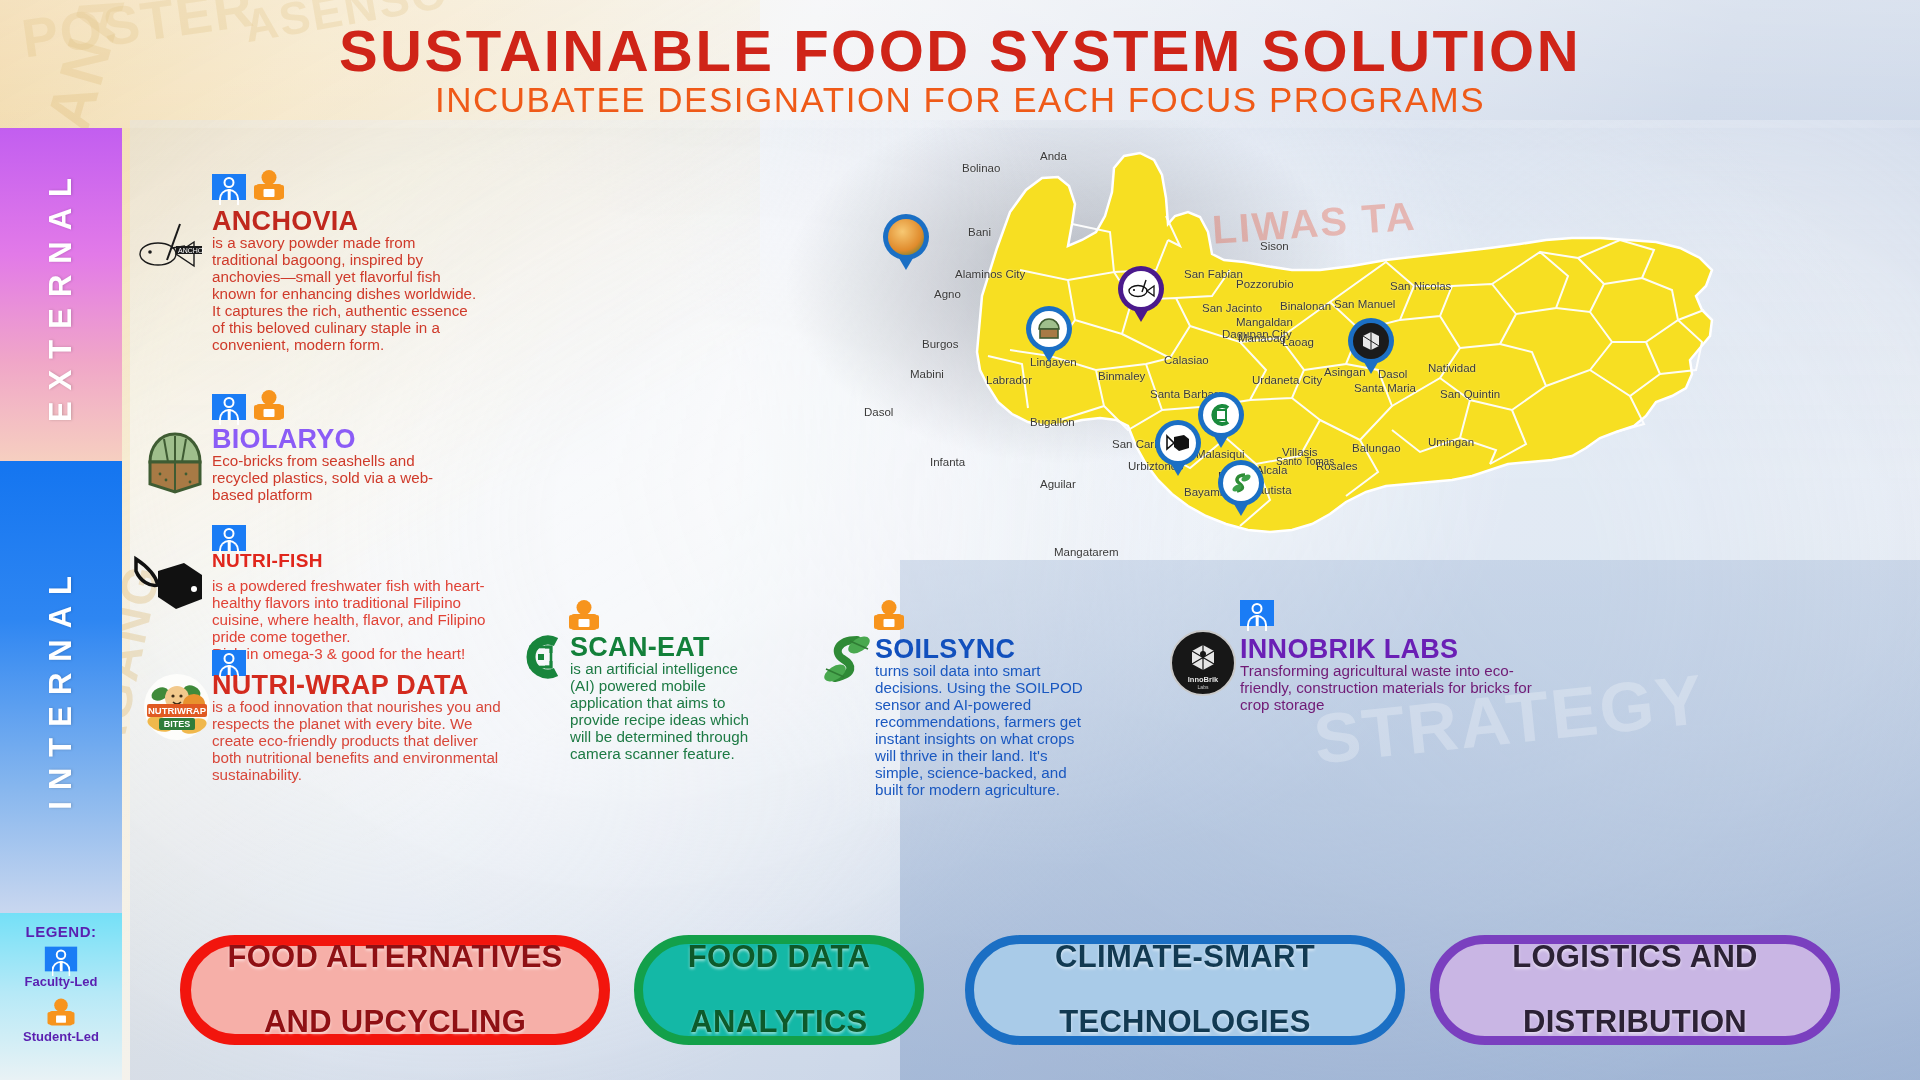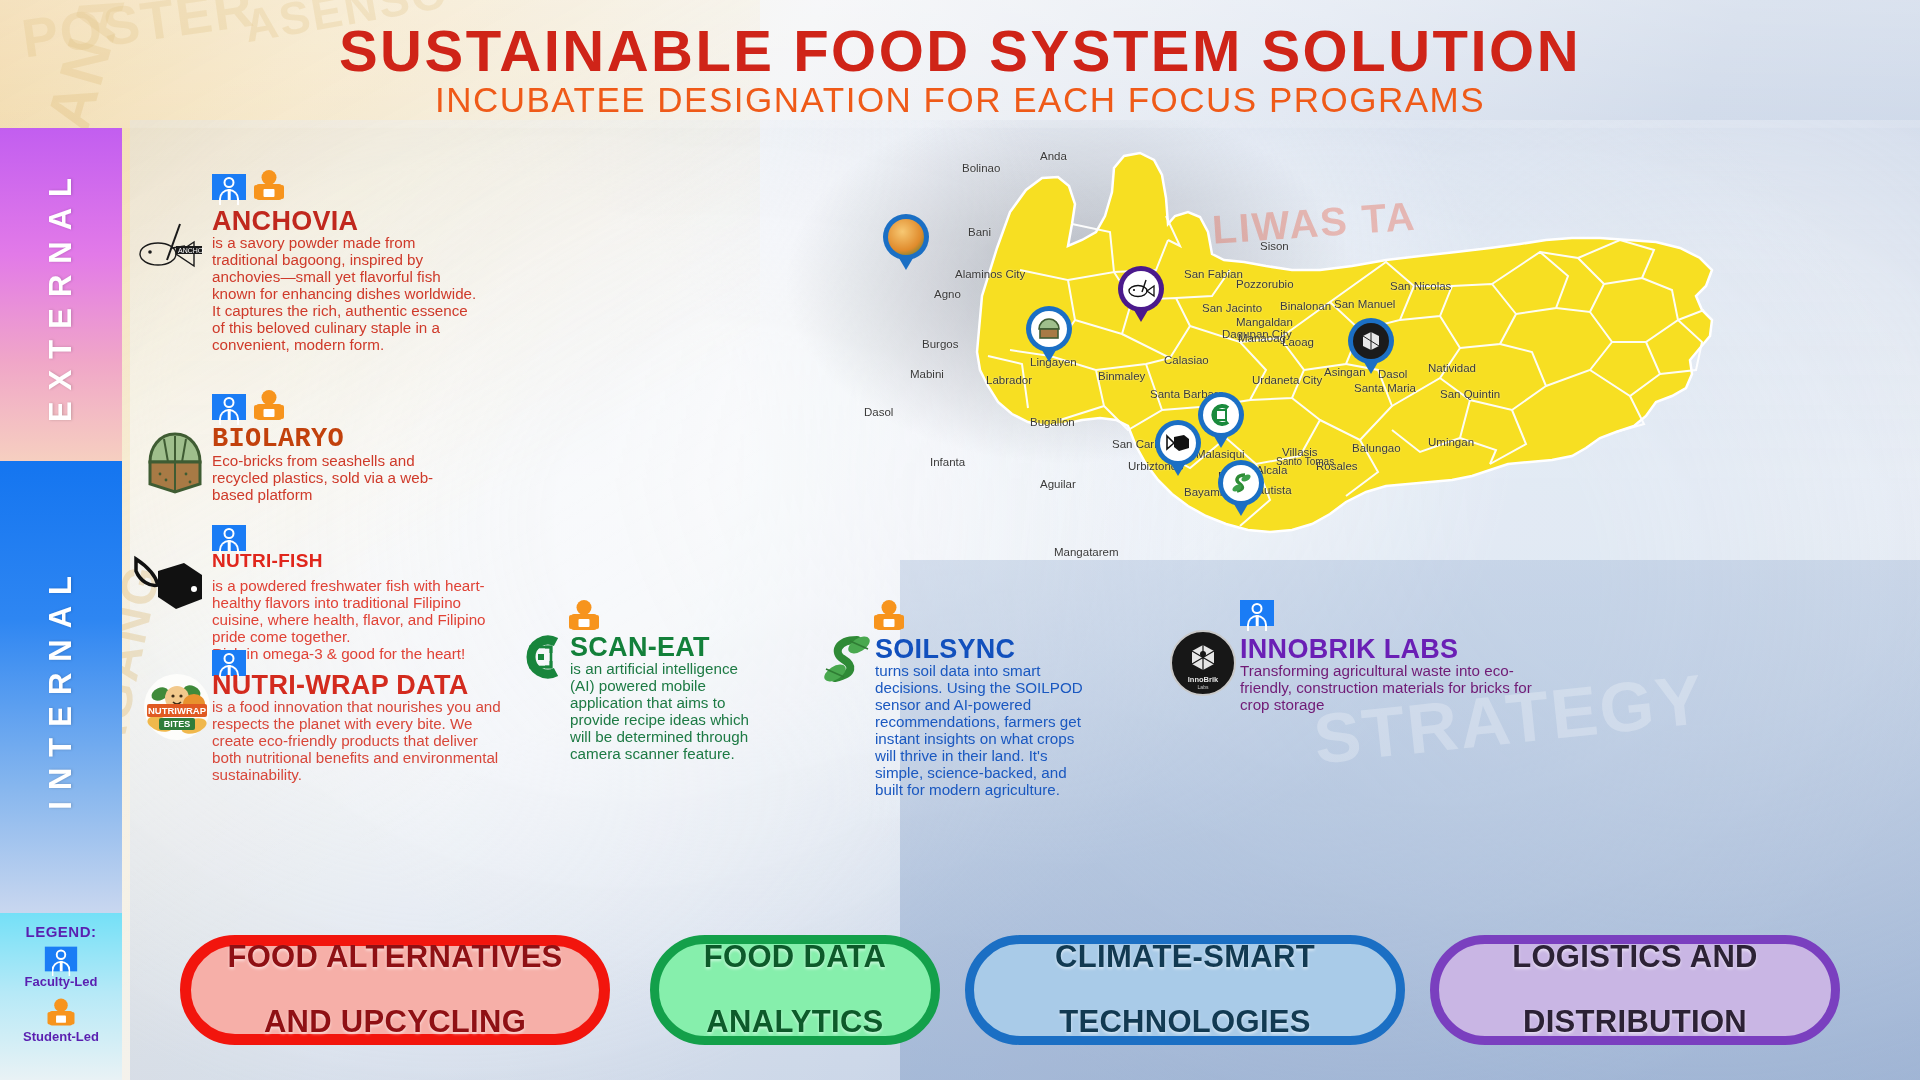--- a/index.html
+++ b/index.html
@@ -371,21 +371,21 @@
         <path d="M33 6 C17 6 8 20 8 34 L58 34 C58 20 49 6 33 6Z" fill="#9fbf8c" stroke="#3f5c33" stroke-width="3"></path>
         <path d="M33 8 L33 34 M22 11 L26 34 M44 11 L40 34" stroke="#3f5c33" stroke-width="2" fill="none"></path>
         <path d="M8 34 L58 34 L58 56 L33 64 L8 56 Z" fill="#a87a45" stroke="#3f5c33" stroke-width="3"></path>
         <path d="M33 34 L33 64" stroke="#3f5c33" stroke-width="2"></path>
         <circle cx="18" cy="46" r="1.4" fill="#3f5c33"></circle>
           <circle cx="24" cy="52" r="1.4" fill="#3f5c33"></circle>
         <circle cx="44" cy="46" r="1.4" fill="#3f5c33"></circle>
           <circle cx="48" cy="54" r="1.4" fill="#3f5c33"></circle>
       </svg>
     </div>
-    <div class="ename" style="position:absolute;left:52px;top:36px;font-size:27px;color:#c2410c;font-family:Liberation Mono, monospace;">BIOLARYO</div>
+    <div class="ename" style="position:absolute;left:52px;top:36px;font-size:27px;color:#8b5cf6;">BIOLARYO</div>
     <div class="edesc" style="position:absolute;left:52px;top:62px;width:260px;font-size:15.2px;color:#cf3a2a;">Eco-bricks from seashells and recycled plastics, sold via a web-based platform</div>
   </div>
 
   <div class="entry" style="left:160px;top:525px;width:430px;">
     <div class="badges" style="left:52px;top:0px;">
       <span class="ico-fac">
           <i></i>
         </span>
     </div>
     <div class="logo" style="left:-28px;top:28px;width:76px;height:66px;">
@@ -494,21 +494,21 @@
     </div>
     <div class="ename" style="position:absolute;left:0px;top:36px;font-size:27px;color:#6a1fb5;">INNOBRIK LABS</div>
     <div class="edesc" style="position:absolute;left:0px;top:62px;width:300px;font-size:15.2px;color:#701a75;">Transforming agricultural waste into eco-friendly, construction materials for bricks for crop storage</div>
   </div>
 
   <div class="pill" style="left:180px;top:935px;width:430px;height:110px;background:#f6afa8;border:11px solid #f2150d;color:#8f1014;font-size:31px;">
     <span>
       <span>FOOD ALTERNATIVES</span><br><span>AND UPCYCLING</span>
     </span>
   </div>
-  <div class="pill" style="left:650px;top:935px;width:290px;height:110px;background:#86efac;border:9px solid #13a04a;color:#0d5a2a;font-size:31px;">
+  <div class="pill" style="left:634px;top:935px;width:290px;height:110px;background:#14b8a6;border:9px solid #13a04a;color:#0d5a2a;font-size:31px;">
     <span>
       <span>FOOD DATA</span><br><span>ANALYTICS</span>
     </span>
   </div>
   <div class="pill" style="left:965px;top:935px;width:440px;height:110px;background:#a9cbe8;border:9px solid #1b6fc4;color:#123a52;font-size:31px;">
     <span>
       <span>CLIMATE-SMART</span><br><span>TECHNOLOGIES</span>
     </span>
   </div>
   <div class="pill" style="left:1430px;top:935px;width:410px;height:110px;background:#c9b6e4;border:9px solid #7a3fbf;color:#2c2235;font-size:31px;">

